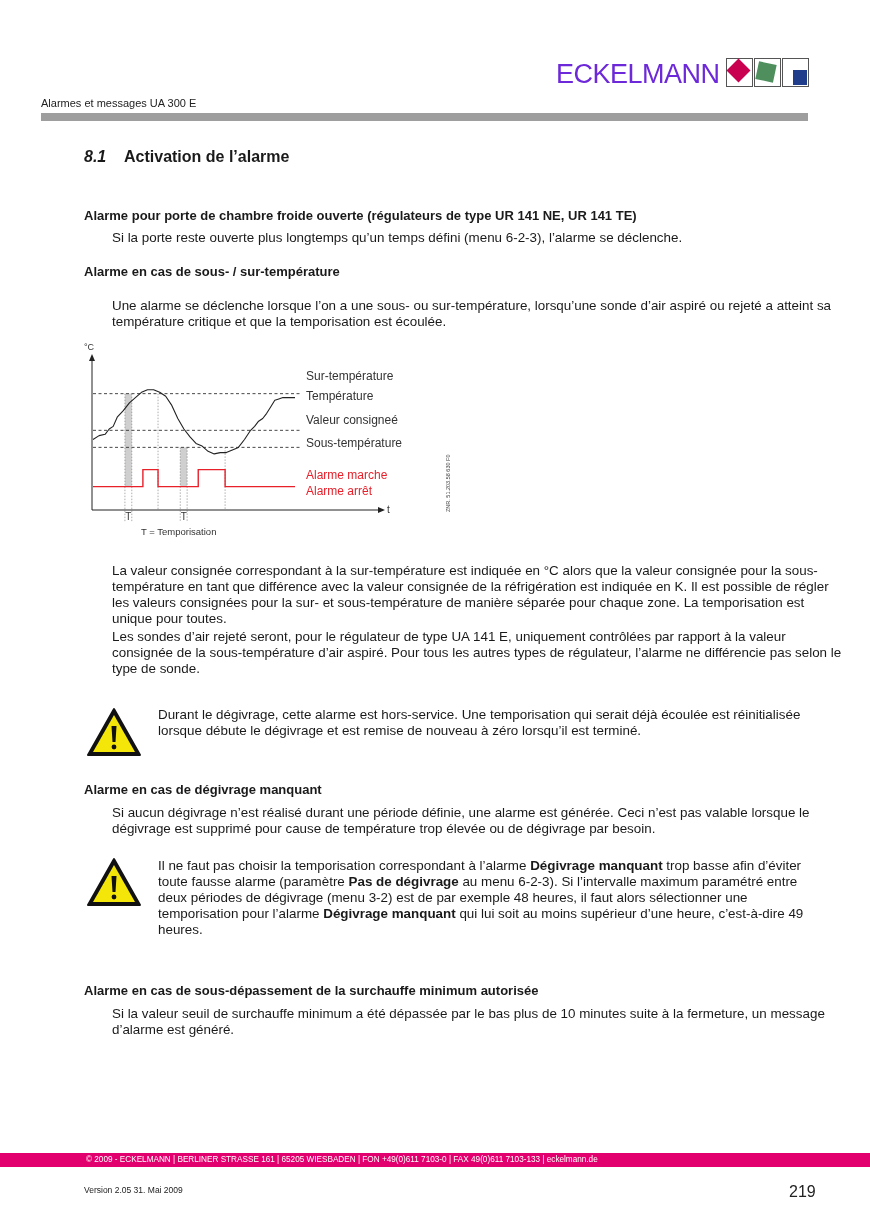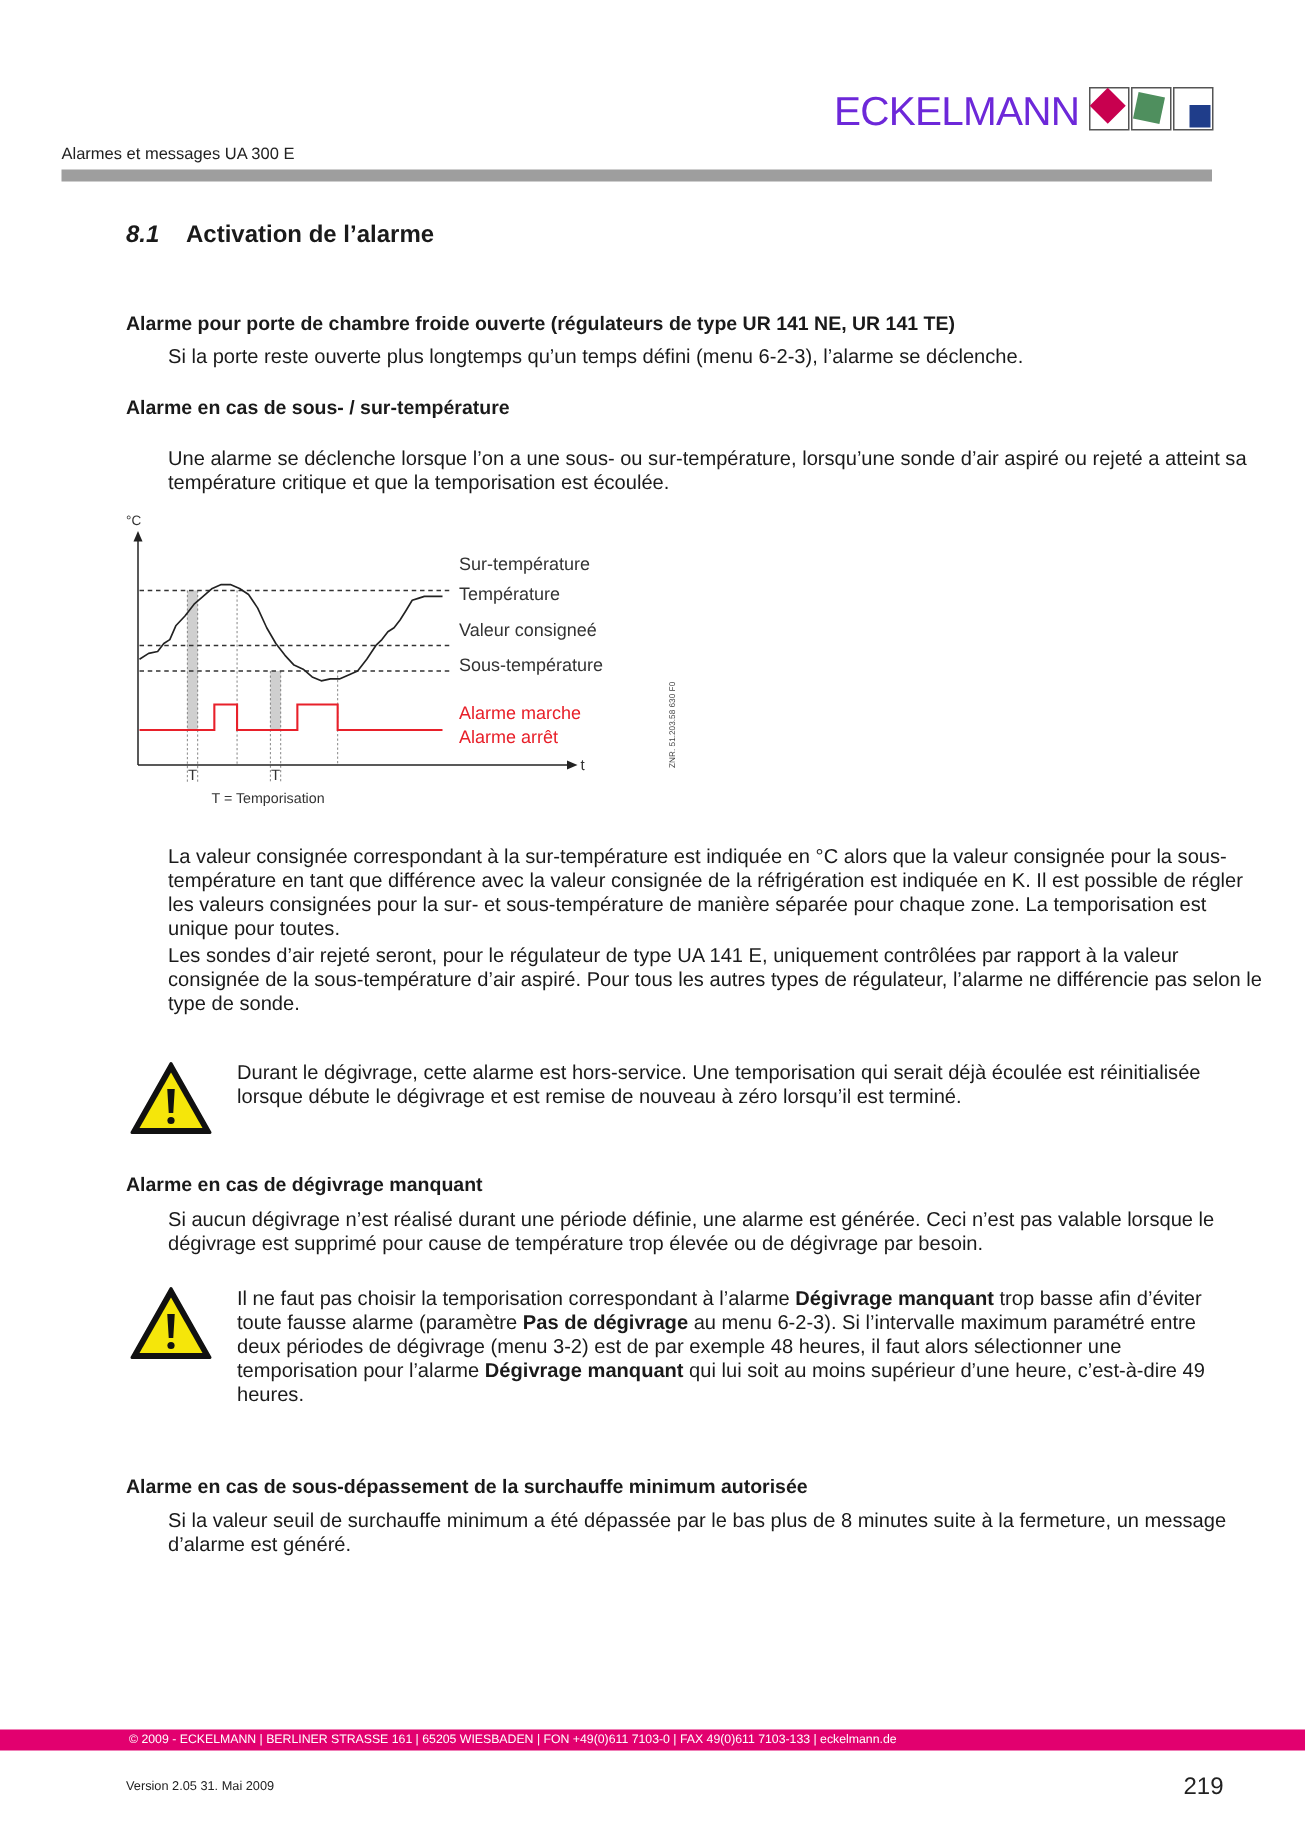--- a/index.html
+++ b/index.html
@@ -112,18 +112,18 @@
   <path d="M28 2 L54 48 L2 48 Z" fill="#111" stroke="#111" stroke-width="2" stroke-linejoin="round"></path>
   <path d="M28 8 L49 45 L7 45 Z" fill="#f5e60a"></path>
   <path d="M25.5 19 L30.5 19 L29.5 35 L26.5 35 Z" fill="#111"></path>
   <circle cx="28" cy="40" r="2.4" fill="#111"></circle>
 </svg>
 <div class="abs note" style="top:858px;">
   <span>Il ne faut pas choisir la temporisation correspondant à l’alarme </span><b>Dégivrage manquant</b><span> trop basse afin d’éviter toute fausse alarme (paramètre </span><b>Pas de dégivrage</b><span> au menu 6-2-3). Si l’intervalle maximum paramétré entre deux périodes de dégivrage (menu 3-2) est de par exemple 48 heures, il faut alors sélectionner une temporisation pour l’alarme </span><b>Dégivrage manquant</b><span> qui lui soit au moins supérieur d’une heure, c’est-à-dire 49 heures.</span>
 </div>
 
 <div class="abs h" style="top:983px;">Alarme en cas de sous-dépassement de la surchauffe minimum autorisée</div>
-<div class="abs p" style="top:1006px;">Si la valeur seuil de surchauffe minimum a été dépassée par le bas plus de 8 minutes suite à la fermeture, un message d’alarme est généré.</div>
+<div class="abs p" style="top:1006px;">Si la valeur seuil de surchauffe minimum a été dépassée par le bas plus de 10 minutes suite à la fermeture, un message d’alarme est généré.</div>
 
 <div class="abs footer-bar"></div>
 <div class="abs footer-text">© 2009 - ECKELMANN | BERLINER STRASSE 161 | 65205 WIESBADEN | FON +49(0)611 7103-0 | FAX 49(0)611 7103-133 | eckelmann.de</div>
 <div class="abs version">Version 2.05   31. Mai 2009</div>
 <div class="abs pagenum">219</div>
 
 </body></html>

